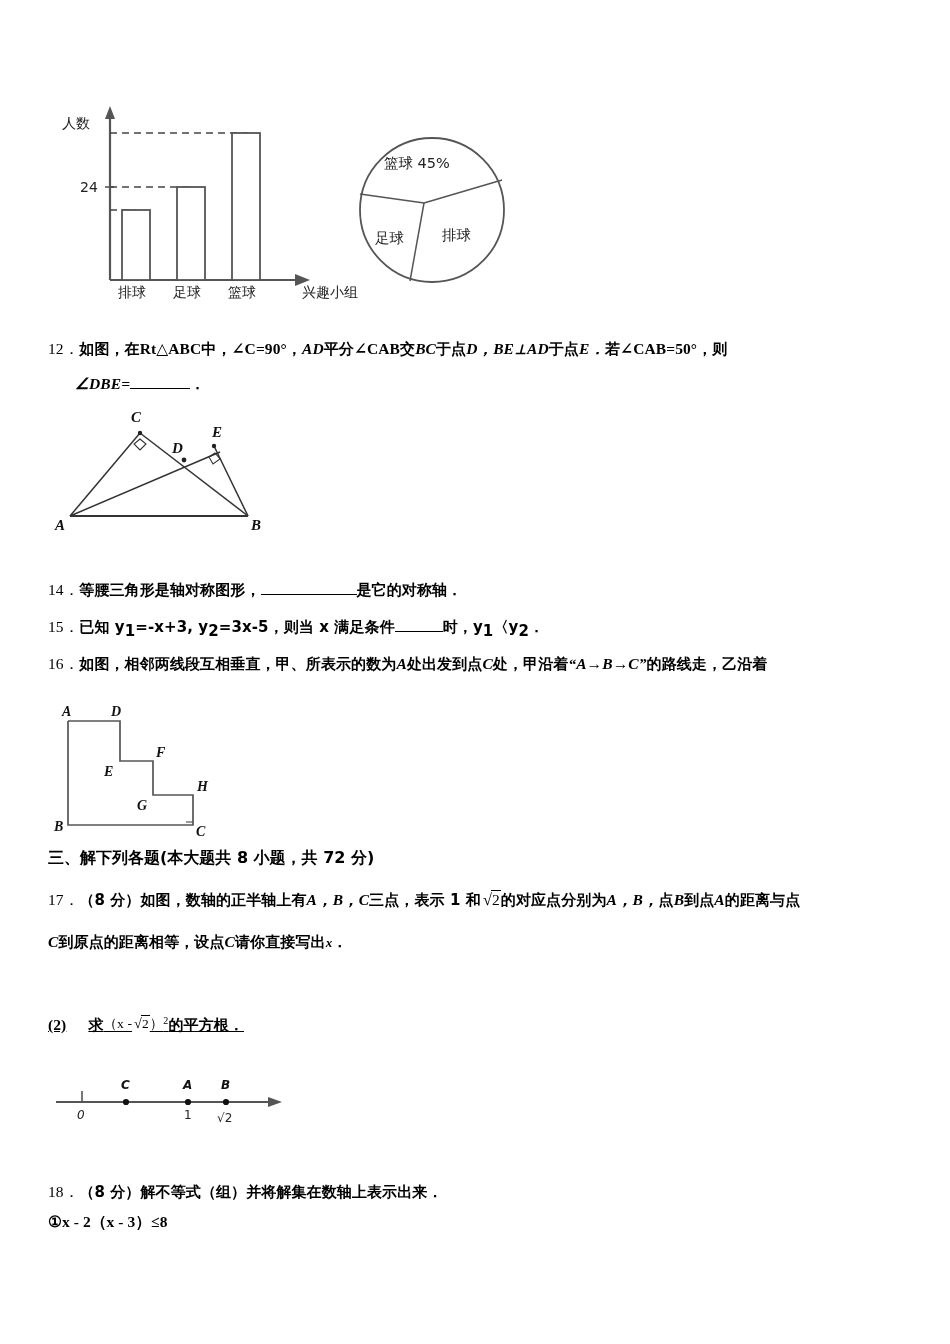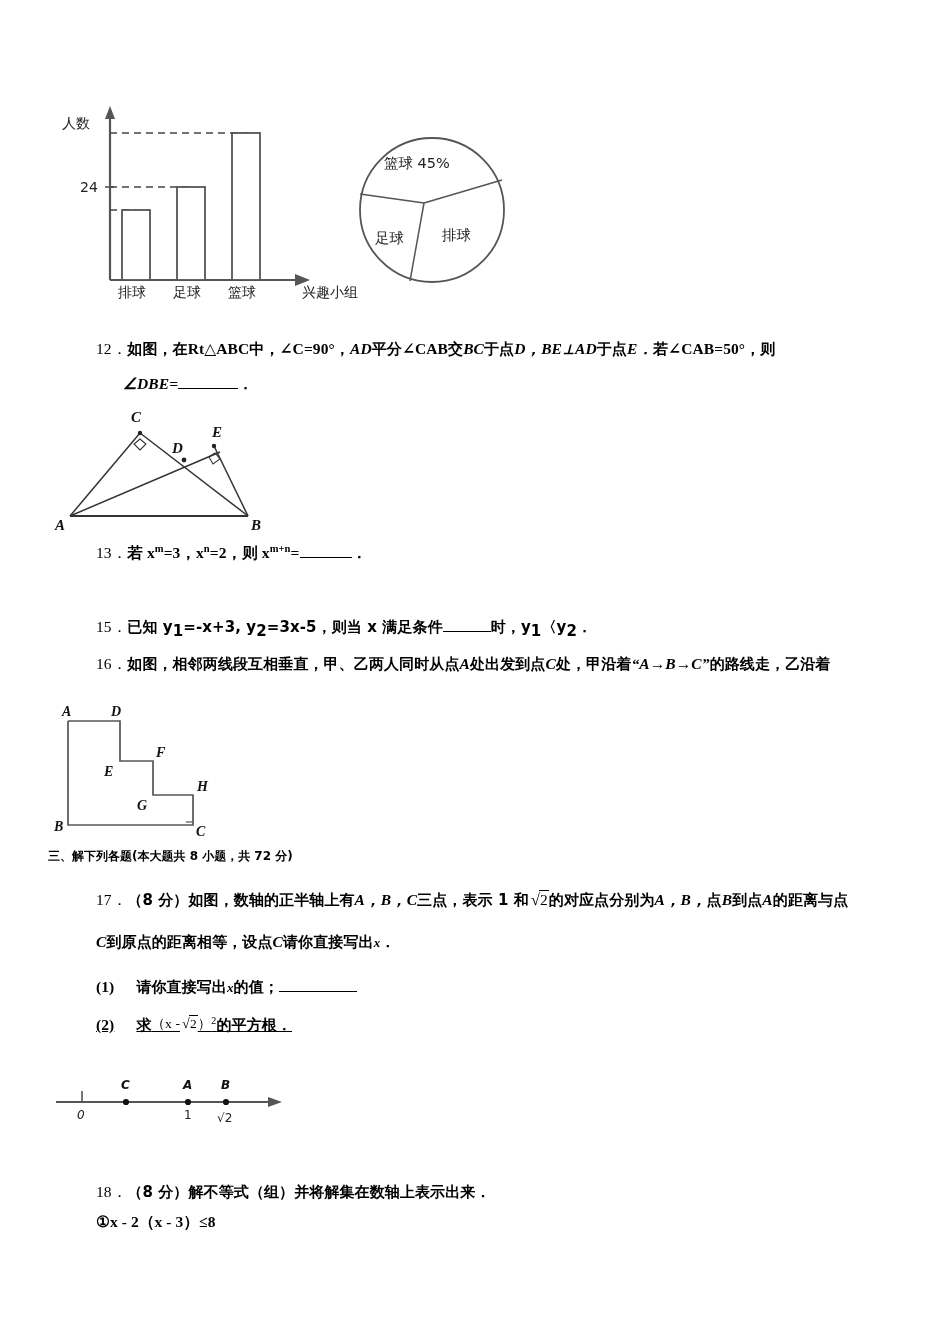--- a/index.html
+++ b/index.html
@@ -22,21 +22,20 @@
   }
 
   
   .qline {
     position: absolute;
     font-size: 15.5px;
     line-height: 1.55;
     letter-spacing: 0.1px;
     color: #000;
     white-space: nowrap;
-    margin-left: 48px;
   }
   .qnum { font-family: "Liberation Serif", serif; }
   .cn { font-family: "DejaVu Sans", "Liberation Sans", sans-serif; font-size: 15px; font-weight: 600; }
   .it { font-style: italic; font-weight: bold; font-family: "Liberation Serif", serif; }
   .bd { font-weight: bold; }
   .blank { display: inline-block; border-bottom: 1.3px solid #000; vertical-align: baseline; }
   sup, sub { font-size: 0.68em; }
 
   
   .sqrt { display: inline-block; position: relative; padding-left: 2px; font-family: "Liberation Serif", serif; }
@@ -44,21 +43,21 @@
   .sqrt > .rad { border-top: 1.1px solid #000; padding: 0 1px 0 1px; margin-left: -1px; }
 
   
   #fig-stats { position: absolute; left: 52px; top: 88px; width: 500px; height: 225px; }
 
   
   .sec-head {
     position: absolute;
     font-family: "DejaVu Sans", "Liberation Sans", sans-serif;
     font-weight: bold;
-    font-size: 12px;
+    font-size: 16px;
   }
 
   svg text { font-family: "DejaVu Sans", "Liberation Sans", sans-serif; }
   svg .lbl-it { font-family: "Liberation Serif", serif; font-style: italic; font-weight: bold; }
 </style>
 </head>
 <body>
 
 <div class="page">
 
@@ -128,31 +127,31 @@
       <circle cx="166" cy="48" r="2.2" fill="#222"></circle>
 
       <text class="lbl-it" x="83" y="24" font-size="15" fill="#111">C</text>
       <text class="lbl-it" x="124" y="55" font-size="15" fill="#111">D</text>
       <text class="lbl-it" x="164" y="39" font-size="15" fill="#111">E</text>
       <text class="lbl-it" x="7" y="132" font-size="15" fill="#111">A</text>
       <text class="lbl-it" x="203" y="132" font-size="15" fill="#111">B</text>
     </svg>
   </div>
 
-  <div class="qline" style="left:48px; top:541px;">
-    <span class="qnum">13．</span><span class="bd">若 x</span><sup class="bd">m</sup><span class="bd">=3，x</span><sup class="bd">n</sup><span class="bd">=2，则 x</span><sup class="bd">m+n</sup><span class="bd">=</span><span class="blank" style="width:52px;"></span><span class="bd">．</span>
-  </div>
-
+
+  <div class="qline" style="left:48px; top:578px;">
+    <span class="qnum">14．</span><span class="cn">等腰三角形是轴对称图形，</span><span class="blank" style="width:96px;"></span><span class="cn">是它的对称轴．</span>
+  </div>
 
   <div class="qline" style="left:48px; top:615px;">
     <span class="qnum">15．</span><span class="cn">已知 y</span><sub class="cn">1</sub><span class="cn">=-x+3, y</span><sub class="cn">2</sub><span class="cn">=3x-5，则当 x 满足条件</span><span class="blank" style="width:48px;"></span><span class="cn">时，y</span><sub class="cn">1</sub><span class="cn">〈y</span><sub class="cn">2</sub><span class="cn">．</span>
   </div>
 
   <div class="qline" style="left:48px; top:652px;">
-    <span class="qnum">16．</span><span class="cn">如图，相邻两线段互相垂直，甲、乙两人同时从点</span><span class="it">A</span><span class="cn">处出发到点</span><span class="it">C</span><span class="cn">处，甲沿着</span><span class="it">“A→B→C”</span><span class="cn">的路线走，乙沿着</span>
+    <span class="qnum">16．</span><span class="cn">如图，相邻两线段互相垂直，甲、所表示的数为</span><span class="it">A</span><span class="cn">处出发到点</span><span class="it">C</span><span class="cn">处，甲沿着</span><span class="it">“A→B→C”</span><span class="cn">的路线走，乙沿着</span>
   </div>
 
   <div style="position:absolute; left:48px; top:703px;">
     <svg width="210" height="135" viewBox="0 0 210 135">
 
       <polyline points="20,18 72,18 72,58 105,58 105,92 145,92 145,122 20,122 20,18" fill="none" stroke="#555" stroke-width="1.7"></polyline>
 
       <line x1="138" y1="119" x2="145" y2="119" stroke="#555" stroke-width="1.2"></line>
 
       <text class="lbl-it" x="14" y="13" font-size="14" fill="#111">A</text>
@@ -168,23 +167,20 @@
 
   <div class="sec-head" style="left:48px; top:848px;">三、解下列各题(本大题共 8 小题，共 72 分)</div>
 
   <div class="qline" style="left:48px; top:888px;text-align:right;">
     <span class="qnum">17．</span><span class="cn">（8 分）</span><span class="cn">如图，数轴的正半轴上有</span><span class="it">A，B，C</span><span class="cn">三点，表示 1 和</span><span class="sqrt"><span class="radic">√</span><span class="rad">2</span></span><span class="cn">的对应点分别为</span><span class="it">A，B，</span><span class="cn">点</span><span class="it">B</span><span class="cn">到点</span><span class="it">A</span><span class="cn">的距离与点</span>
   </div>
   <div class="qline" style="left:48px; top:930px;">
     <span class="it">C</span><span class="cn">到原点的距离相等，设点</span><span class="it">C</span><span class="cn">请你直接写出</span><span class="it" style="font-size:13px;">x</span><span class="cn">．</span>
   </div>
 
-  <div class="qline" style="left:48px; top:975px;">
-    <span class="bd">(1)</span><span style="display:inline-block;width:22px;"></span><span class="cn">请你直接写出</span><span class="it" style="font-size:13px;">x</span><span class="cn">的值；</span><span class="blank" style="width:78px;"></span>
-  </div>
 
   <div class="qline" style="left:48px; top:1013px;text-decoration:underline;">
     <span class="bd">(2)</span><span style="display:inline-block;width:22px;"></span><span class="cn">求</span><span style="font-size:13.5px; vertical-align:2px;">（x -</span><span class="sqrt" style="font-size:13.5px; vertical-align:2px;"><span class="radic">√</span><span class="rad">2</span></span><span style="font-size:13.5px; vertical-align:2px;">）</span><sup style="font-size:10px;">2</sup><span class="cn">的平方根．</span>
   </div>
 
   <div style="position:absolute; left:48px; top:1078px;">
     <svg width="260" height="60" viewBox="0 0 260 60">
       <line x1="8" y1="24" x2="222" y2="24" stroke="#555" stroke-width="1.8"></line>
       <polygon points="234,24 220,19 220,29" fill="#555"></polygon>
 

